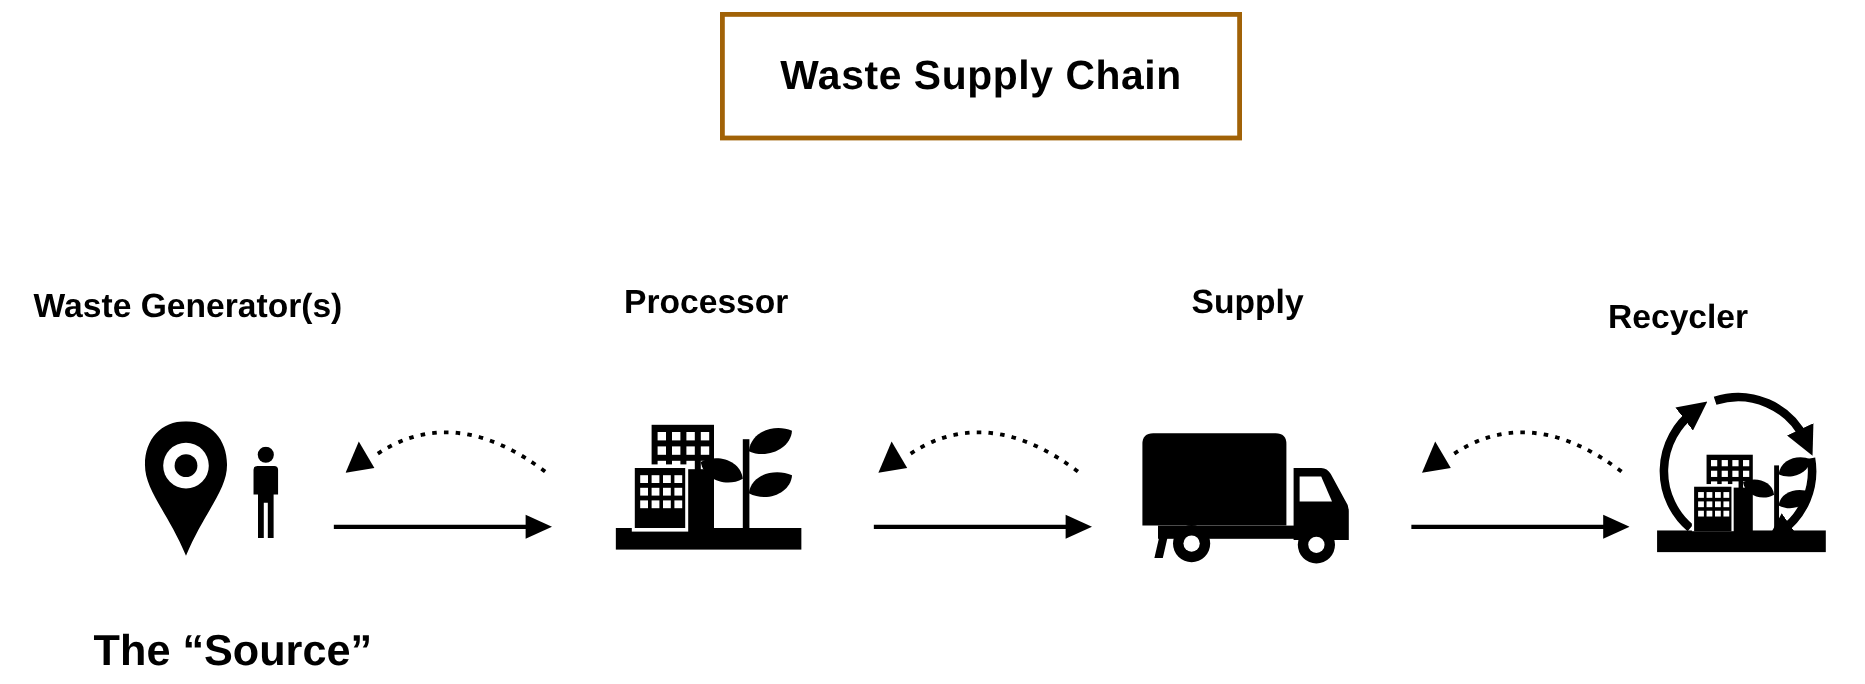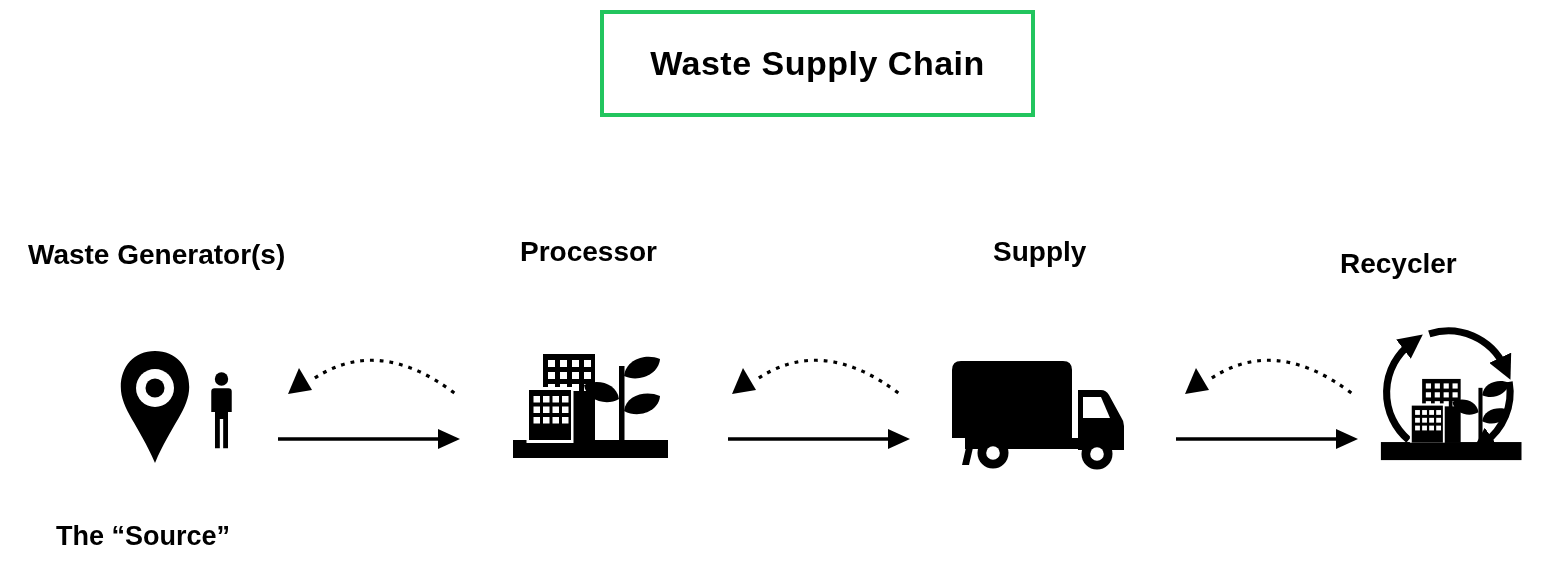--- a/index.html
+++ b/index.html
@@ -3,30 +3,30 @@
 <meta charset="utf-8">
 <style>
   html,body{margin:0;padding:0;background:#ffffff;}
   #canvas{
     position:relative;width:1554px;height:570px;background:#ffffff;overflow:hidden;
     font-family:"Liberation Sans",sans-serif;color:#000;
   }
   .abs{position:absolute;}
   #title-box{
     left:600px;top:10px;width:427px;height:99px;
-    border:4px solid #22c55e;display:flex;align-items:center;justify-content:center;
+    border:4px solid #a16207;display:flex;align-items:center;justify-content:center;
     background:#fff;
   }
   #title-box .title-text{font-size:34px;font-weight:bold;letter-spacing:.5px;}
   .stage-label{font-size:28px;font-weight:bold;white-space:nowrap;}
   #label-wg{left:28px;top:239px;}
   #label-proc{left:520px;top:236px;}
   #label-haul{left:993px;top:236px;}
   #label-recy{left:1340px;top:248px;}
-  #label-source{left:56px;top:521px;font-size:27px;font-weight:bold;white-space:nowrap;}
+  #label-source{left:78px;top:521px;font-size:36px;font-weight:bold;white-space:nowrap;}
   svg{display:block;}
   .ink{fill:#000;}
   .paper{fill:#fff;}
 </style>
 </head>
 <body>
 
 <div id="canvas">
 
   <div id="title-box" class="abs">

